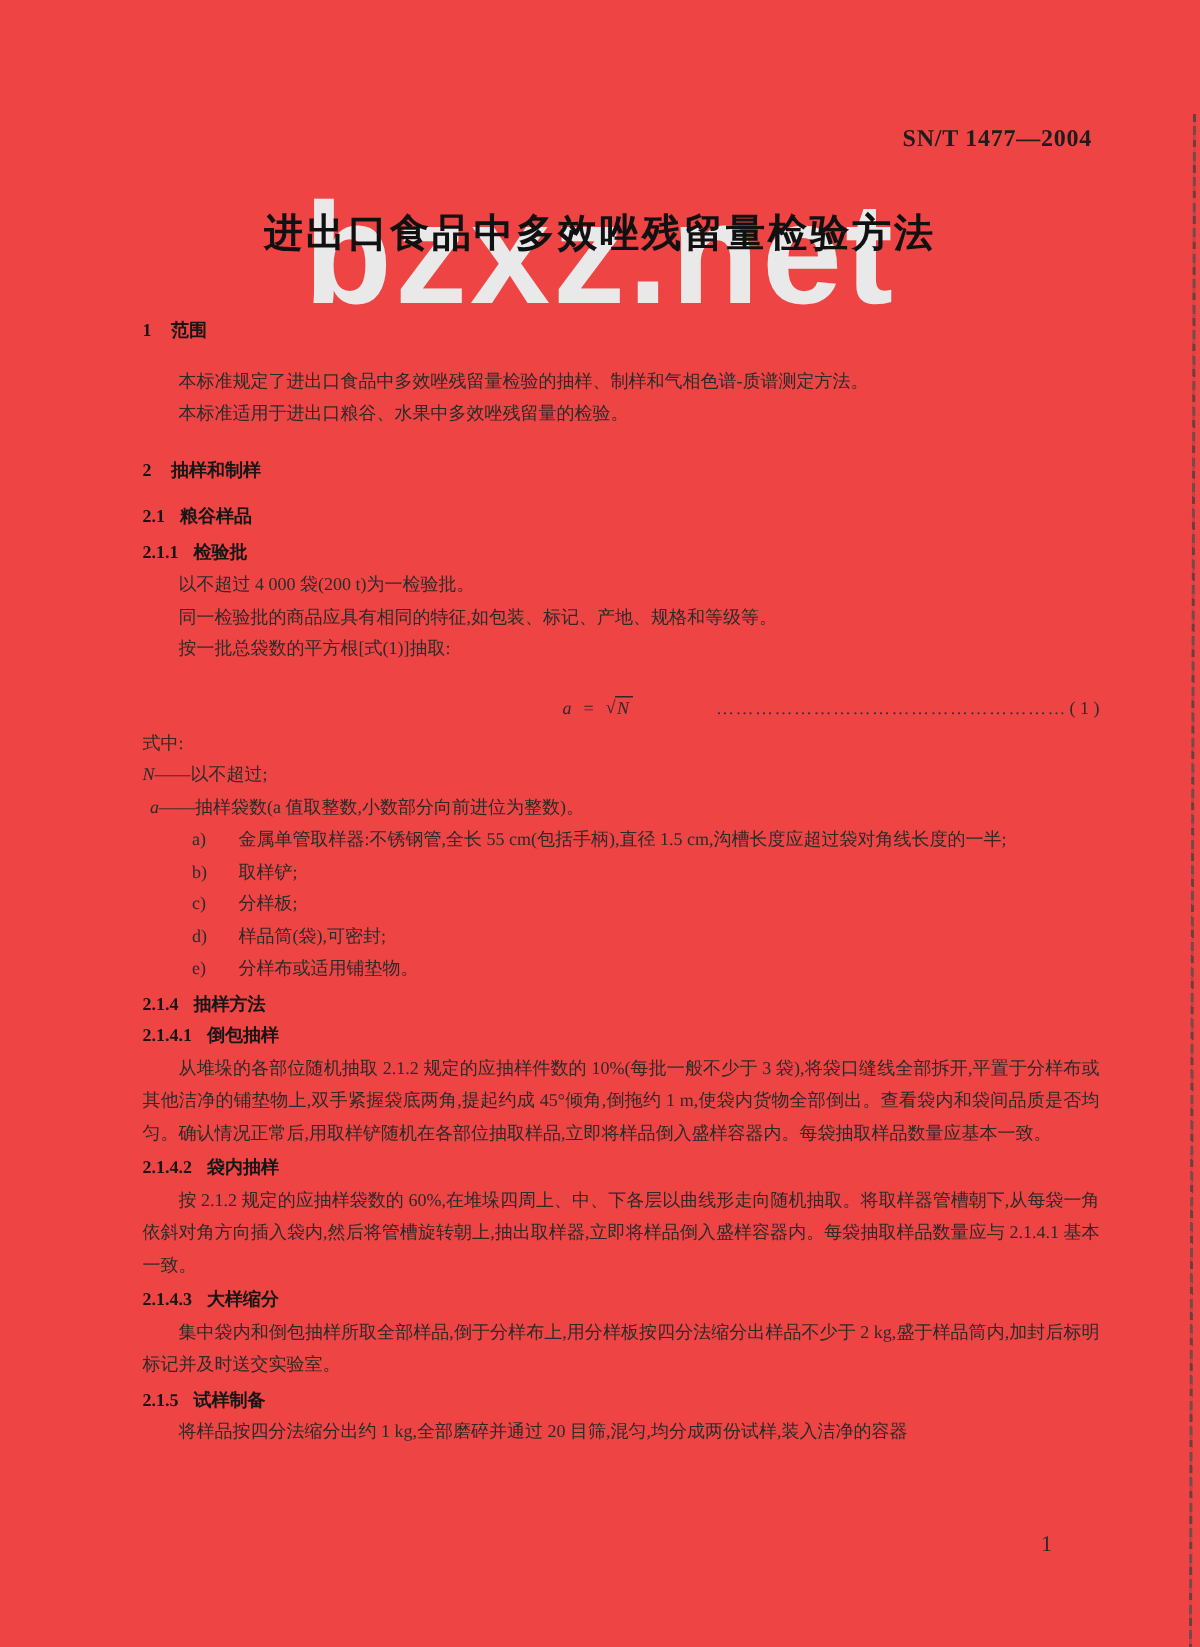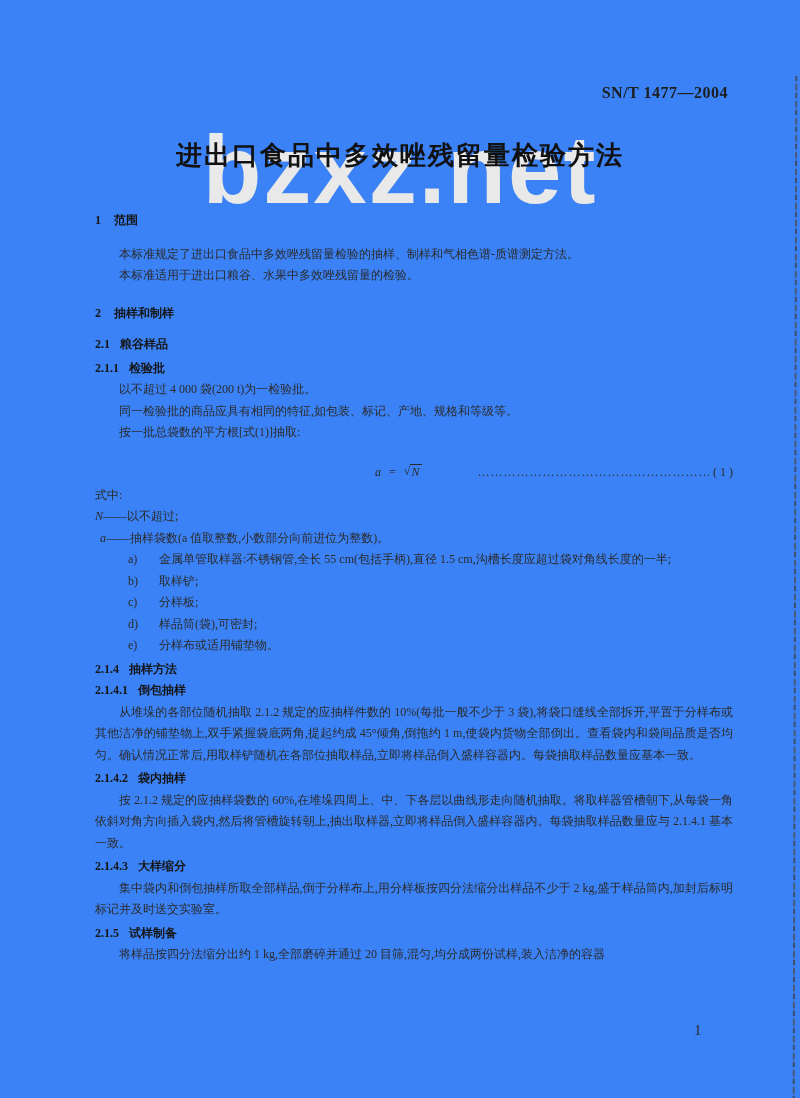--- a/index.html
+++ b/index.html
@@ -1,18 +1,18 @@
 <!DOCTYPE html>
 <html><head>
 <meta charset="utf-8">
 <style>
   html,body { margin:0; padding:0; background:#ffffff; }
   .page {
     position:relative; width:800px; height:1098px; margin:0 auto;
-    background:#3b82f6; overflow:hidden;
+    background:#ef4444; overflow:hidden;
     font-family:"Liberation Serif","DejaVu Serif",serif;
     color:#2b2b2b;
   }
   .header-code {
     position:absolute; top:84px; right:72px;
     font-size:16px; font-weight:bold; letter-spacing:.5px; color:#1d1d1d;
   }
   .title-wrap { position:absolute; top:126px; left:0; width:100%; text-align:center; }
   .watermark {
     position:absolute; top:-4px; left:50%; transform:translateX(-50%);

